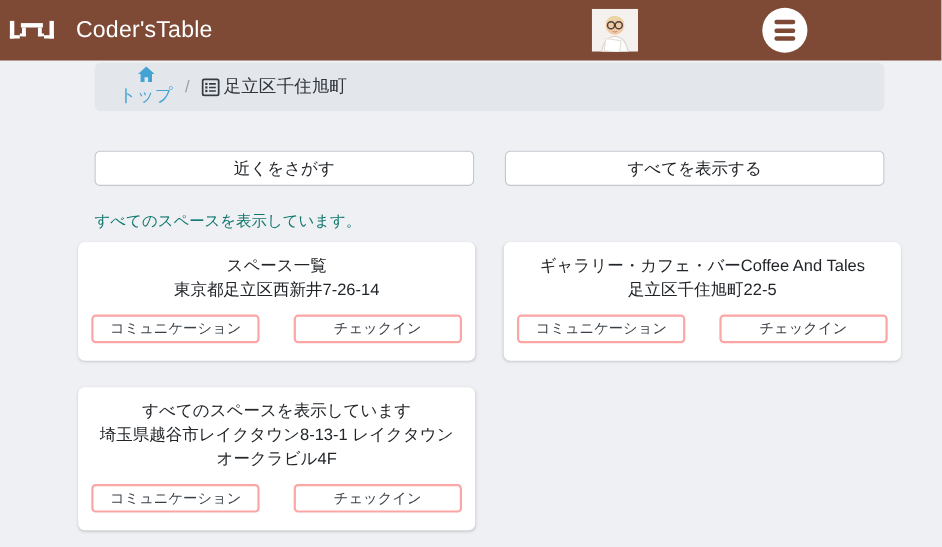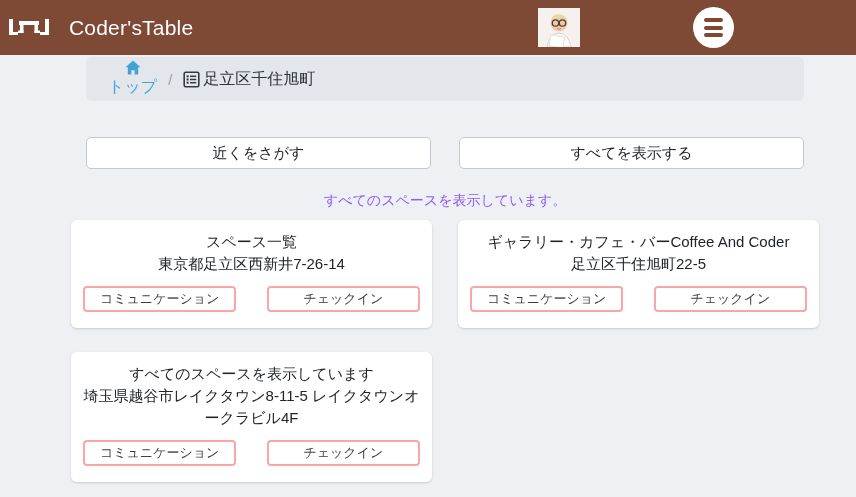--- a/index.html
+++ b/index.html
@@ -111,23 +111,22 @@
     display: flex;
     align-items: center;
     justify-content: center;
     cursor: pointer;
   }
 
   
   .status-line {
     margin: 23px 0 0 86px;
     width: 718px;
-    text-align: center;
     font-size: 14px;
-    color: #8b5cf6;
+    color: #0f766e;
     font-family: Liberation Mono, monospace;
   }
 
   
   .cards-grid {
     margin: 10px 0 0 71px;
     width: 748px;
     display: flex;
     flex-wrap: wrap;
     column-gap: 26px;
@@ -252,28 +251,28 @@
 <div class="cards-grid" id="cards-grid">
     <div class="card">
       <div class="card-name">スペース一覧</div>
       <div class="card-address">東京都足立区西新井7-26-14</div>
       <div class="card-buttons">
         <button class="card-btn">コミュニケーション</button>
         <button class="card-btn">チェックイン</button>
       </div>
     </div>
     <div class="card">
-      <div class="card-name">ギャラリー・カフェ・バーCoffee And Coder</div>
+      <div class="card-name">ギャラリー・カフェ・バーCoffee And Tales</div>
       <div class="card-address">足立区千住旭町22-5</div>
       <div class="card-buttons">
         <button class="card-btn">コミュニケーション</button>
         <button class="card-btn">チェックイン</button>
       </div>
     </div>
     <div class="card">
       <div class="card-name">すべてのスペースを表示しています</div>
-      <div class="card-address">埼玉県越谷市レイクタウン8-11-5 レイクタウンオークラビル4F</div>
+      <div class="card-address">埼玉県越谷市レイクタウン8-13-1 レイクタウンオークラビル4F</div>
       <div class="card-buttons">
         <button class="card-btn">コミュニケーション</button>
         <button class="card-btn">チェックイン</button>
       </div>
     </div>
   </div>
 
 </body></html>

